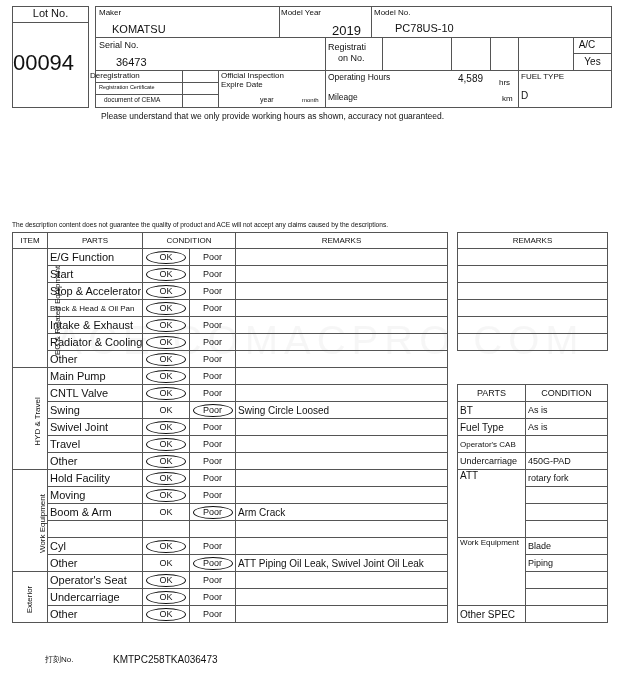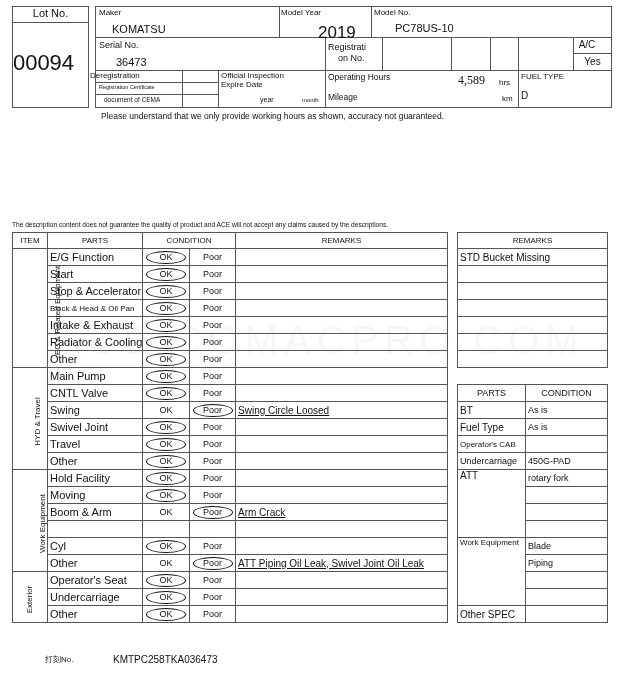--- a/index.html
+++ b/index.html
@@ -14,21 +14,21 @@
 
   
   table.insp { position: absolute; left: 12px; top: 232px; width: 436px; border-collapse: collapse; table-layout: fixed; }
   table.insp td, table.insp th { border: 1px solid #555; height: 17px; font-weight: normal; padding: 0 2px; white-space: nowrap; overflow: visible; }
   table.insp th { font-size: 8px; text-align: center; height: 16px; }
   table.insp td.part { font-size: 11px; }
   table.insp td.part.small { font-size: 8px; }
   table.insp td.ok, table.insp td.poor { text-align: center; font-size: 9px; position: relative; }
   table.insp td.cat { text-align: center; vertical-align: middle; padding: 0; }
   table.insp td.cat span { display: inline-block; transform: rotate(-90deg); font-size: 8px; white-space: nowrap; }
-  table.insp td.rem { font-size: 10px; text-decoration: underline; }
+  table.insp td.rem { font-size: 10px; }
   .circle { display: inline-block; border: 1.5px solid #111; border-radius: 50%; width: 40px; height: 13px; line-height: 11px; }
 
   table.rem2 { position: absolute; left: 457px; top: 232px; width: 151px; border-collapse: collapse; table-layout: fixed; }
   table.rem2 td, table.rem2 th { border: 1px solid #555; height: 17px; padding: 0 2px; font-weight: normal; white-space: nowrap; }
   table.rem2 th { font-size: 8px; text-align: center; height: 16px; }
   table.rem2 td { font-size: 10px; }
 
   table.spec { position: absolute; left: 457px; top: 384px; width: 151px; border-collapse: collapse; table-layout: fixed; }
   table.spec td, table.spec th { border: 1px solid #555; height: 17px; padding: 0 2px; font-weight: normal; white-space: nowrap; font-size: 9px; }
   table.spec th { text-align: center; font-size: 9px; }
@@ -59,41 +59,41 @@
 <div class="abs bl" style="left:451px;top:37px;height:33px;"></div>
 <div class="abs bl" style="left:490px;top:37px;height:33px;"></div>
 <div class="abs bl" style="left:518px;top:37px;height:71px;"></div>
 <div class="abs bl" style="left:573px;top:37px;height:33px;"></div>
 <div class="abs bl" style="left:182px;top:70px;height:38px;"></div>
 <div class="abs bl" style="left:218px;top:70px;height:38px;"></div>
 
 <div class="txt" style="left:99px;top:9px;font-size:8px;">Maker</div>
 <div class="txt" style="left:112px;top:24px;font-size:11px;">KOMATSU</div>
 <div class="txt" style="left:281px;top:9px;font-size:8px;">Model Year</div>
-<div class="txt" style="left:318px;top:24px;font-size:17px;">2019</div>
+<div class="txt" style="left:332px;top:24px;font-size:13px;">2019</div>
 <div class="txt" style="left:374px;top:9px;font-size:8px;">Model No.</div>
 <div class="txt" style="left:395px;top:23px;font-size:11px;">PC78US-10</div>
 
 <div class="txt" style="left:99px;top:41px;font-size:9px;">Serial No.</div>
 <div class="txt" style="left:116px;top:57px;font-size:11px;">36473</div>
 <div class="txt" style="left:328px;top:43px;font-size:9px;">Registrati</div>
 <div class="txt" style="left:338px;top:54px;font-size:9px;">on No.</div>
 <div class="txt" style="left:573px;top:40px;width:28px;text-align:center;font-size:10px;">A/C</div>
 <div class="txt" style="left:573px;top:57px;width:39px;text-align:center;font-size:10px;">Yes</div>
 
 <div class="txt" style="left:90px;top:72px;font-size:8px;">Deregistration</div>
 <div class="txt" style="left:99px;top:85px;font-size:5.5px;">Registration Certificate</div>
 <div class="txt" style="left:104px;top:97px;font-size:6.5px;">document of CEMA</div>
 <div class="txt" style="left:221px;top:72px;font-size:8px;">Official Inspection</div>
 <div class="txt" style="left:221px;top:81px;font-size:8px;">Expire Date</div>
 <div class="txt" style="left:260px;top:96px;font-size:7px;">year</div>
 <div class="txt" style="left:302px;top:97px;font-size:6px;">month</div>
 
 <div class="txt" style="left:328px;top:73px;font-size:8.5px;">Operating Hours</div>
-<div class="txt" style="left:458px;top:74px;font-size:12px;font-family:Liberation Serif, serif;">4,589</div>
+<div class="txt" style="left:458px;top:74px;font-size:10px;">4,589</div>
 <div class="txt" style="left:499px;top:79px;font-size:8px;">hrs</div>
 <div class="txt" style="left:328px;top:93px;font-size:8.5px;">Mileage</div>
 <div class="txt" style="left:502px;top:95px;font-size:8px;">km</div>
 <div class="txt" style="left:521px;top:73px;font-size:8px;">FUEL TYPE</div>
 <div class="txt" style="left:521px;top:91px;font-size:10px;">D</div>
 
 <div class="txt" style="left:101px;top:112px;font-size:8.5px;">Please understand that we only provide working hours as shown, accuracy not guaranteed.</div>
 
 <div class="txt" style="left:12px;top:222px;font-size:6.6px;">The description content does not guarantee the quality of product and ACE will not accept any claims caused by the descriptions.</div>
 
@@ -254,23 +254,20 @@
 </table>
 
 <table class="rem2">
   <thead>
       <tr>
         <th>REMARKS</th>
       </tr>
     </thead>
   <tbody>
     <tr>
-        <td>STD Bucket Missing</td>
-      </tr>
-    <tr>
         <td></td>
       </tr>
     <tr>
         <td></td>
       </tr>
     <tr>
         <td></td>
       </tr>
     <tr>
         <td></td>

